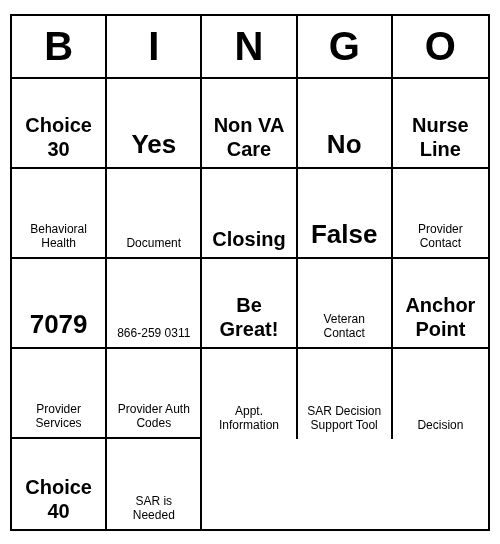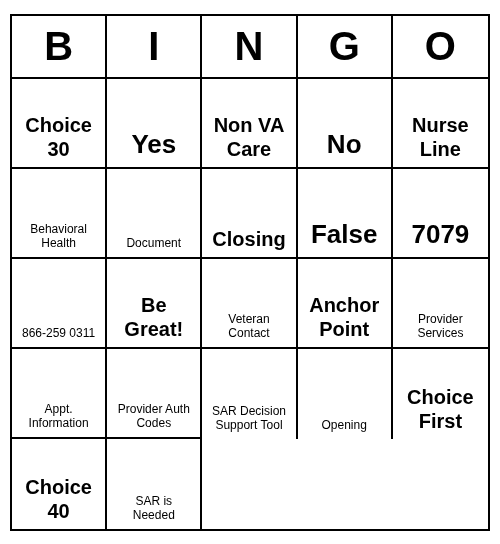--- a/index.html
+++ b/index.html
@@ -102,51 +102,51 @@
       <div class="bingo-cell">
         <span class="cell-text small">Document</span>
       </div>
       <div class="bingo-cell">
         <span class="cell-text medium">Closing</span>
       </div>
       <div class="bingo-cell">
         <span class="cell-text large">False</span>
       </div>
       <div class="bingo-cell">
+        <span class="cell-text small">Provider Contact</span>
+      </div>
+      <div class="bingo-cell">
         <span class="cell-text large">7079</span>
       </div>
       <div class="bingo-cell">
         <span class="cell-text small">866-259 0311</span>
       </div>
       <div class="bingo-cell">
         <span class="cell-text medium">Be Great!</span>
       </div>
       <div class="bingo-cell">
         <span class="cell-text small">Veteran Contact</span>
       </div>
       <div class="bingo-cell">
         <span class="cell-text medium">Anchor Point</span>
       </div>
       <div class="bingo-cell">
         <span class="cell-text small">Provider Services</span>
       </div>
       <div class="bingo-cell">
-        <span class="cell-text small">Appt. Information</span>
+        <span class="cell-text small">Provider Auth Codes</span>
       </div>
       <div class="bingo-cell">
-        <span class="cell-text small">Provider Auth Codes</span>
+        <span class="cell-text small">Appt. Information</span>
       </div>
       <div class="bingo-cell">
         <span class="cell-text small">SAR Decision Support Tool</span>
       </div>
       <div class="bingo-cell">
-        <span class="cell-text small">Opening</span>
-      </div>
-      <div class="bingo-cell">
-        <span class="cell-text medium">Choice First</span>
+        <span class="cell-text small">Decision</span>
       </div>
       <div class="bingo-cell">
         <span class="cell-text medium">Choice 40</span>
       </div>
       <div class="bingo-cell">
         <span class="cell-text small">SAR is Needed</span>
       </div>
     </div>
 </div>
 

